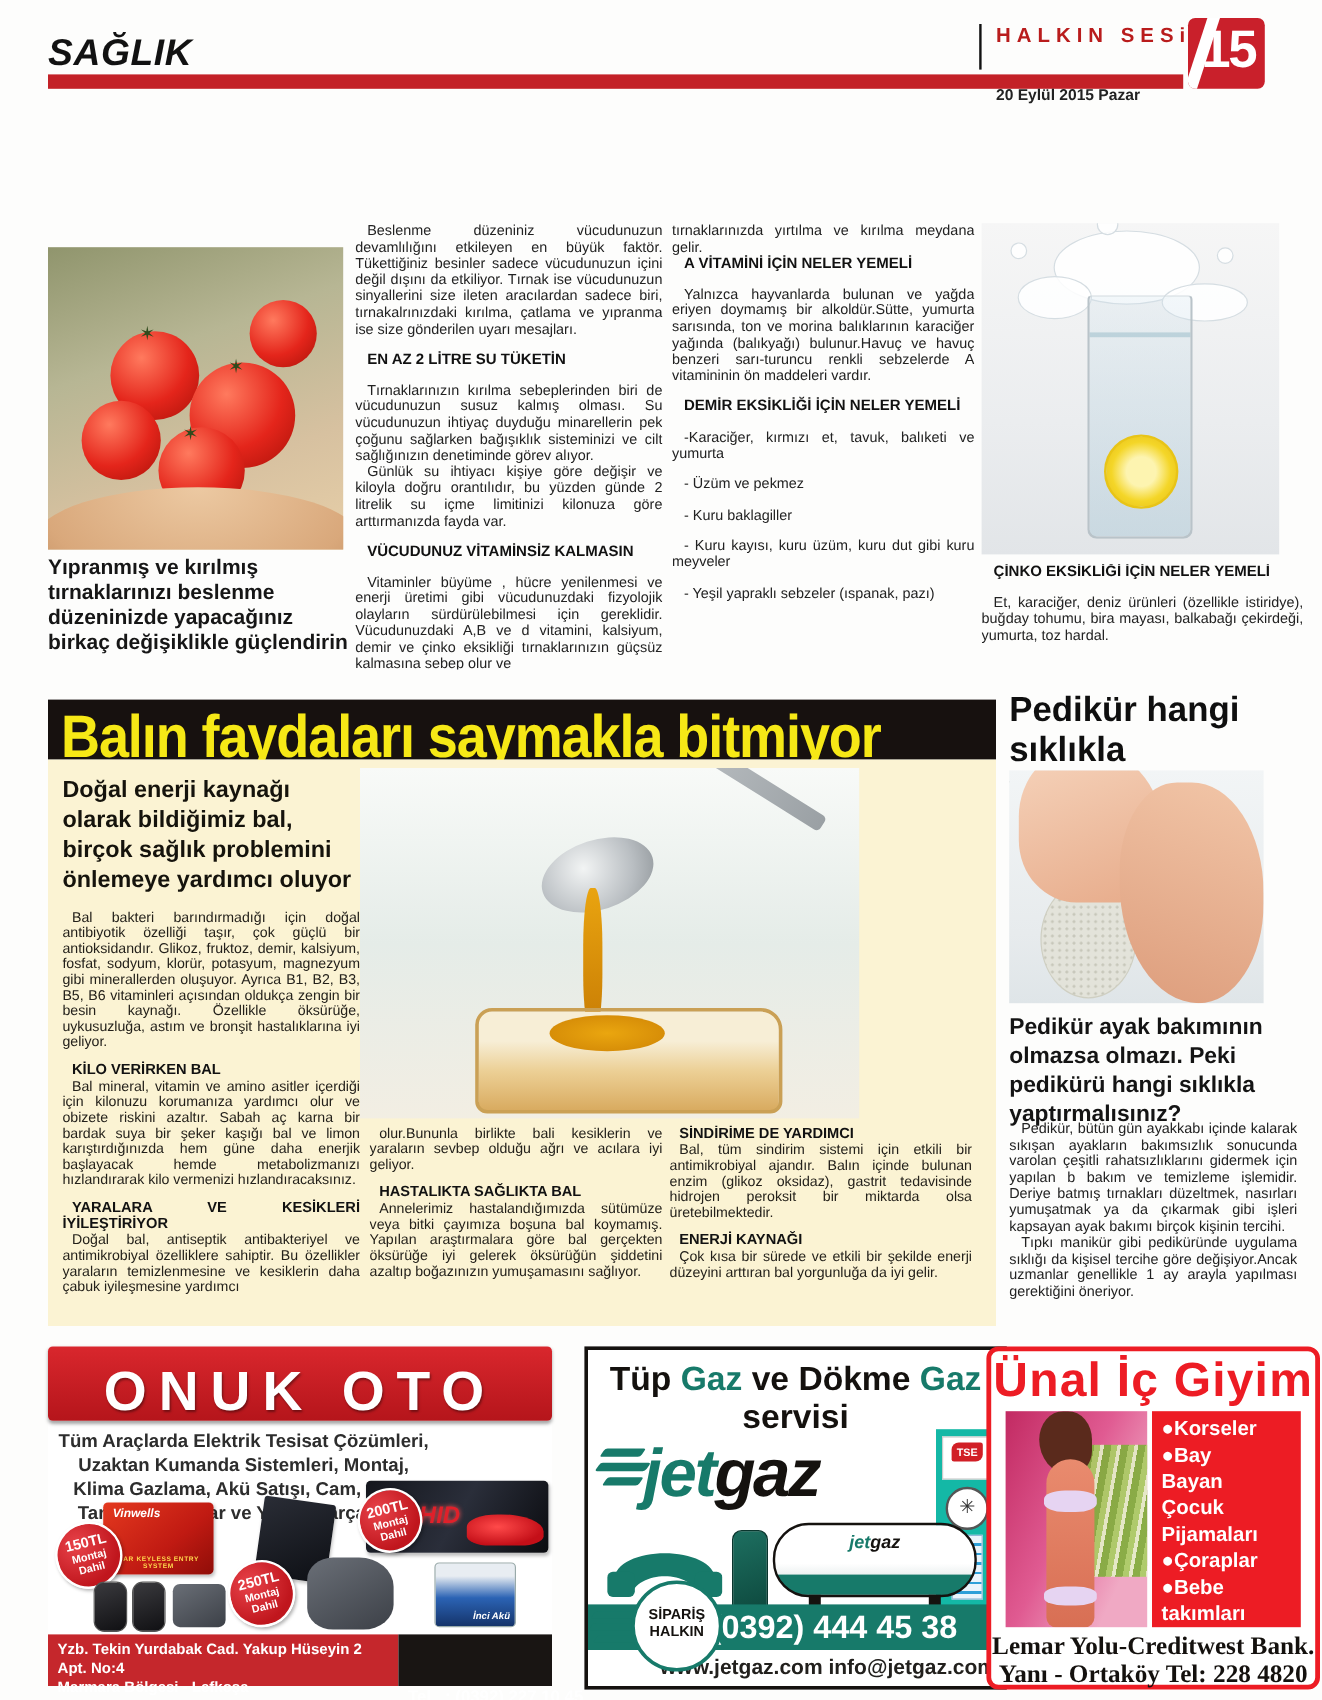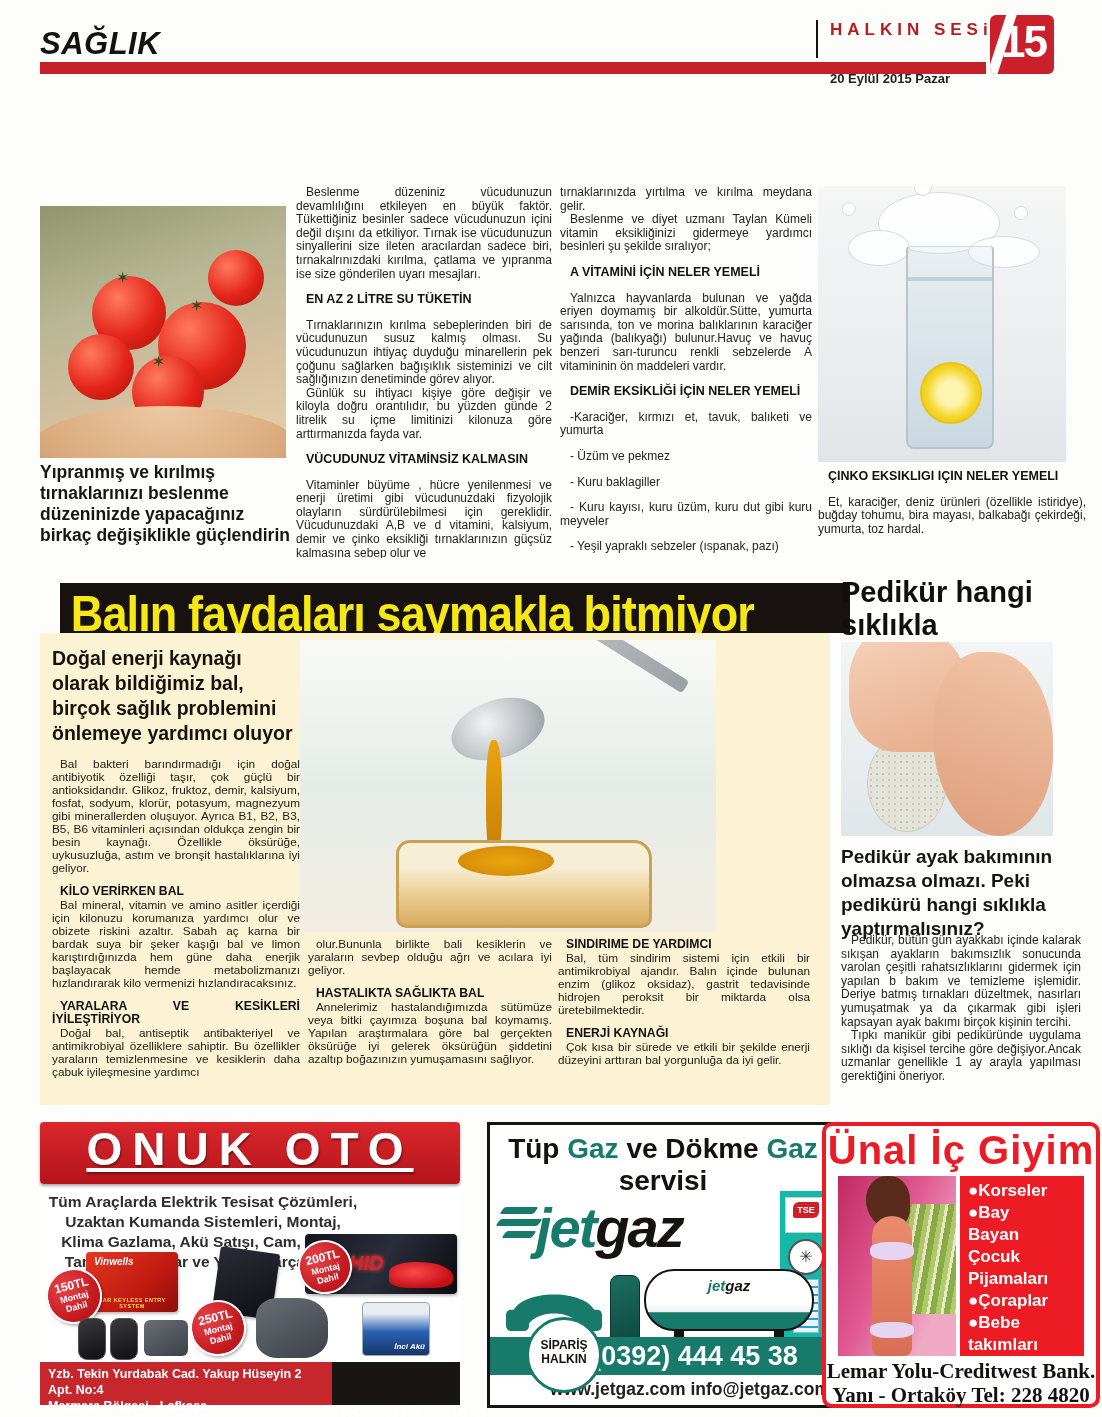--- a/index.html
+++ b/index.html
@@ -146,21 +146,20 @@
     <p>Beslenme düzeniniz vücudunuzun devamlılığını etkileyen en büyük faktör. Tükettiğiniz besinler sadece vücudunuzun içini değil dışını da etkiliyor. Tırnak ise vücudunuzun sinyallerini size ileten aracılardan sadece biri, tırnakalrınızdaki kırılma, çatlama ve yıpranma ise size gönderilen uyarı mesajları.</p>
     <p class="subhead">EN AZ 2 LİTRE SU TÜKETİN</p>
     <p style="margin-bottom:0;">Tırnaklarınızın kırılma sebeplerinden biri de vücudunuzun susuz kalmış olması. Su vücudunuzun ihtiyaç duyduğu minarellerin pek çoğunu sağlarken bağışıklık sisteminizi ve cilt sağlığınızın denetiminde görev alıyor.</p>
     <p>Günlük su ihtiyacı kişiye göre değişir ve kiloyla doğru orantılıdır, bu yüzden günde 2 litrelik su içme limitinizi kilonuza göre arttırmanızda fayda var.</p>
     <p class="subhead">VÜCUDUNUZ VİTAMİNSİZ KALMASIN</p>
     <p>Vitaminler büyüme , hücre yenilenmesi ve enerji üretimi gibi  vücudunuzdaki fizyolojik olayların sürdürülebilmesi için gereklidir. Vücudunuzdaki A,B ve d vitamini, kalsiyum, demir ve çinko eksikliği tırnaklarınızın güçsüz kalmasına sebep olur ve</p>
   </div>
 
   <div class="abs bodytxt" style="left:560px;top:186px;width:252px;height:372px;overflow:hidden;">
     <p class="noind" style="margin-bottom:0;">tırnaklarınızda yırtılma ve kırılma meydana gelir.</p>
-    <p>Beslenme ve diyet uzmanı Taylan Kümeli vitamin eksikliğinizi gidermeye yardımcı besinleri şu şekilde sıralıyor;</p>
     <p class="subhead">A VİTAMİNİ İÇİN NELER YEMELİ</p>
     <p>Yalnızca hayvanlarda bulunan ve yağda eriyen doymamış bir alkoldür.Sütte, yumurta sarısında, ton ve morina balıklarının karaciğer yağında (balıkyağı) bulunur.Havuç ve havuç benzeri sarı-turuncu renkli sebzelerde A vitamininin ön maddeleri vardır.</p>
     <p class="subhead">DEMİR EKSİKLİĞİ İÇİN NELER YEMELİ</p>
     <p class="listline">-Karaciğer, kırmızı et, tavuk, balıketi ve yumurta</p>
     <p class="listline">- Üzüm ve pekmez</p>
     <p class="listline">- Kuru baklagiller</p>
     <p class="listline">- Kuru kayısı, kuru üzüm, kuru dut gibi kuru meyveler</p>
     <p class="listline">- Yeşil yapraklı sebzeler (ıspanak, pazı)</p>
 
   </div>
@@ -175,21 +174,21 @@
     <div class="glass" style="left:88px;top:60px;width:84px;height:200px;">
       <div class="waterline" style="left:0;right:0;top:30px;height:4px;"></div>
     </div>
     <div class="lemon" style="left:102px;top:176px;width:58px;height:58px;"></div>
   </div>
   <div class="abs bodytxt" style="left:818px;top:470px;width:268px;height:92px;overflow:hidden;">
     <p class="subhead">ÇİNKO EKSİKLİĞİ İÇİN NELER YEMELİ</p>
     <p>Et, karaciğer, deniz ürünleri (özellikle istiridye), buğday tohumu, bira mayası, balkabağı çekirdeği, yumurta, toz hardal.</p>
   </div>
 
-  <div class="abs honey-bar" style="left:40px;top:583px;width:790px;height:50px;margin-left:20px;">
+  <div class="abs honey-bar" style="left:40px;top:583px;width:790px;height:50px;">
     <div class="honey-title" style="padding:2px 0 0 12px;">Balın faydaları saymakla bitmiyor</div>
   </div>
   <div class="abs honey-panel" style="left:40px;top:633px;width:790px;height:472px;"></div>
 
   <div class="abs photo honey-photo" style="left:300px;top:640px;width:416px;height:292px;">
     <div class="spoon-handle" style="left:210px;top:-10px;width:190px;height:14px;"></div>
     <div class="spoon-bowl" style="left:150px;top:60px;width:96px;height:58px;"></div>
     <div class="honey-stream" style="left:186px;top:100px;width:16px;height:120px;"></div>
     <div class="toast" style="left:96px;top:200px;width:250px;height:82px;"></div>
     <div class="honey-pool" style="left:158px;top:206px;width:96px;height:30px;"></div>
@@ -224,21 +223,21 @@
     <div class="foot2 abs" style="left:92px;top:10px;width:120px;height:184px;"></div>
   </div>
   <div class="abs ped-lead" style="left:841px;top:845px;width:236px;">Pedikür ayak bakımının olmazsa olmazı. Peki pedikürü hangi sıklıkla yaptırmalısınız?</div>
   <div class="abs bodytxt" style="left:841px;top:934px;width:240px;height:178px;overflow:hidden;">
     <p style="margin-bottom:0;">Pedikür, bütün gün ayakkabı içinde kalarak sıkışan  ayakların bakımsızlık sonucunda varolan  çeşitli rahatsızlıklarını gidermek için yapılan b bakım ve temizleme işlemidir. Deriye batmış tırnakları düzeltmek, nasırları yumuşatmak ya da çıkarmak gibi işleri kapsayan ayak bakımı birçok kişinin tercihi.</p>
     <p>Tıpkı manikür gibi pediküründe uygulama sıklığı da kişisel tercihe göre değişiyor.Ancak  uzmanlar genellikle 1 ay arayla yapılması gerektiğini öneriyor.</p>
   </div>
 
   <div class="abs ad" style="left:40px;top:1122px;width:420px;height:283px;">
     <div class="abs onuk-banner" style="left:0;top:0;width:420px;height:62px;">
-      <div class="onuk-title" style="text-align:center;padding-top:0;text-decoration:underline;">ONUK OTO</div>
+      <div class="onuk-title" style="text-align:center;padding-top:10px;">ONUK OTO</div>
     </div>
     <div class="abs onuk-desc" style="left:8px;top:70px;width:310px;">Tüm Araçlarda Elektrik Tesisat Çözümleri, Uzaktan Kumanda Sistemleri, Montaj, Klima Gazlama, Akü Satışı, Cam, Kriko Tamiri, Aksesuar ve Yedek Parçalar ...</div>
 
     <div class="prod hid-banner" style="left:265px;top:112px;width:152px;height:60px;">
       <span class="hid-word" style="position:absolute;left:44px;top:18px;">HID</span>
       <div class="hid-car" style="right:4px;bottom:6px;width:64px;height:26px;position:absolute;"></div>
     </div>
     <div class="price-badge" style="left:258px;top:118px;width:50px;height:50px;">
       <div class="l1">200TL</div>
       <div class="l2">Montaj</div>

